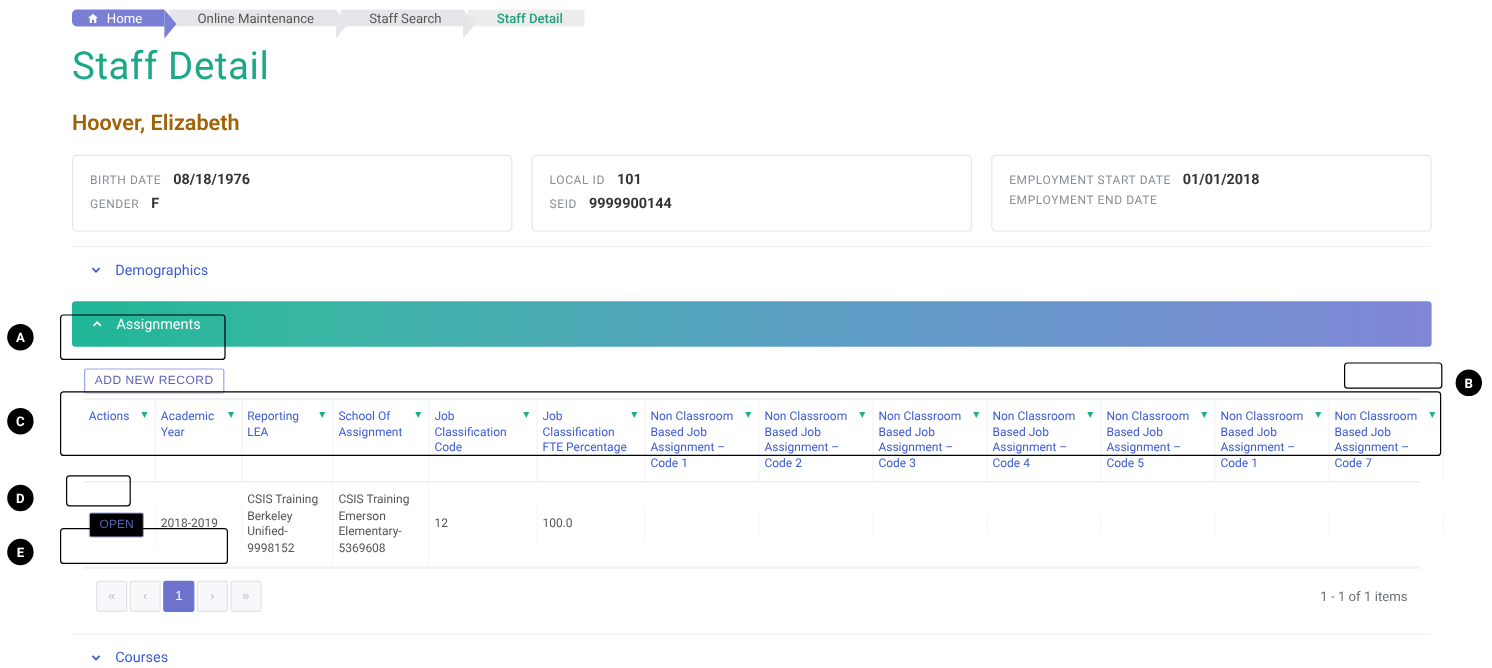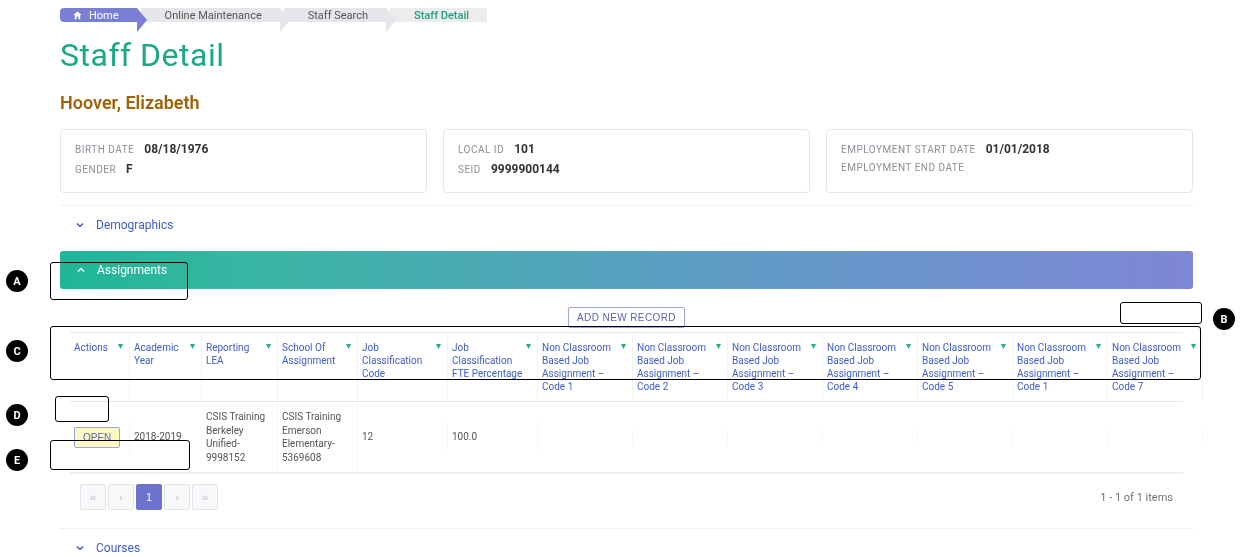--- a/index.html
+++ b/index.html
@@ -32,32 +32,32 @@
   .ac-section { margin: 8px 10px 0 10px; }
   .ac-header { display: flex; align-items: center; height: 38px; padding: 0 14px; border-top: 1px solid #eef0f3; cursor: pointer; color: #3d5ccf; font-size: 12px; }
   .ac-header .chev { margin-right: 10px; display: inline-flex; }
   .ac-header.expanded { 
     background: linear-gradient(90deg, #1fb697 0%, #3ab6a4 18%, #5c9ec4 55%, #7f86d6 100%); 
     color: #fff; border-top: none; border-radius: 3px; padding-left: 15px;
   }
   .ac-body { border-bottom: 0; }
 
   
-  .grid-toolbar { display:flex; justify-content:center; margin: 18px 10px 4px 10px; }
+  .grid-toolbar { display:flex; justify-content:flex-start; margin: 18px 10px 4px 10px; }
   .add-btn { border: 1px solid #9aa5e0; background: #fff; color: #5d63b8; font-size: 10px; letter-spacing: 0.4px; padding: 4px 8px; border-radius: 2px; cursor: pointer; }
 
   
   .grid { margin: 4px 10px 0 10px; border-top: 1px solid #e6e8eb; }
   .grid-head, .grid-row { display: grid; grid-template-columns: 60px 72px 76px 80px 90px 90px 95px 95px 95px 95px 95px 95px 95px; }
   .grid-head { border-bottom: 1px solid #e6e8eb; }
   .gh-cell { position: relative; padding: 8px 10px 8px 4px; font-size: 10px; color: #3d5ccf; line-height: 1.3; border-right: 1px solid #f2f3f5; }
   .gh-cell .filter-icon { position: absolute; top: 6px; right: 6px; color: #1fb08a; font-size: 10px; }
   .grid-row { border-bottom: 1px solid #eef0f3; align-items: center; min-height: 56px; }
   .gd-cell { padding: 8px 6px 8px 4px; font-size: 10px; color: #555; line-height: 1.35; border-right: 1px solid #f6f7f8; }
-  .open-btn { border: 1px solid #9aa5e0; background: #fef9c3; color: #5d63b8; font-size: 10px; padding: 4px 8px; border-radius: 2px; cursor: pointer; }
+  .open-btn { border: 1px solid #9aa5e0; background: #000000; color: #5d63b8; font-size: 10px; padding: 4px 8px; border-radius: 2px; cursor: pointer; }
 
   
   .pager-row { display: flex; align-items: center; justify-content: space-between; padding: 10px 10px 10px 10px; margin: 0 10px; border-top: 1px solid #eef0f3; }
   .pager { display: flex; gap: 2px; }
   .pg-btn { width: 26px; height: 26px; border: 1px solid #e1e3e8; background: #f7f8fa; color: #b9bec7; font-size: 11px; display:flex; align-items:center; justify-content:center; border-radius:2px; cursor:pointer; }
   .pg-btn.current { background: #6d73cc; color: #fff; border-color: #6d73cc; }
   .pager-status { font-size: 11px; color: #6c7178; }
 
   
   .callout { position: absolute; width: 22px; height: 22px; border-radius: 50%; background: #000; color: #fff; font-size: 11px; font-weight: bold; display:flex; align-items:center; justify-content:center; z-index: 5; }

